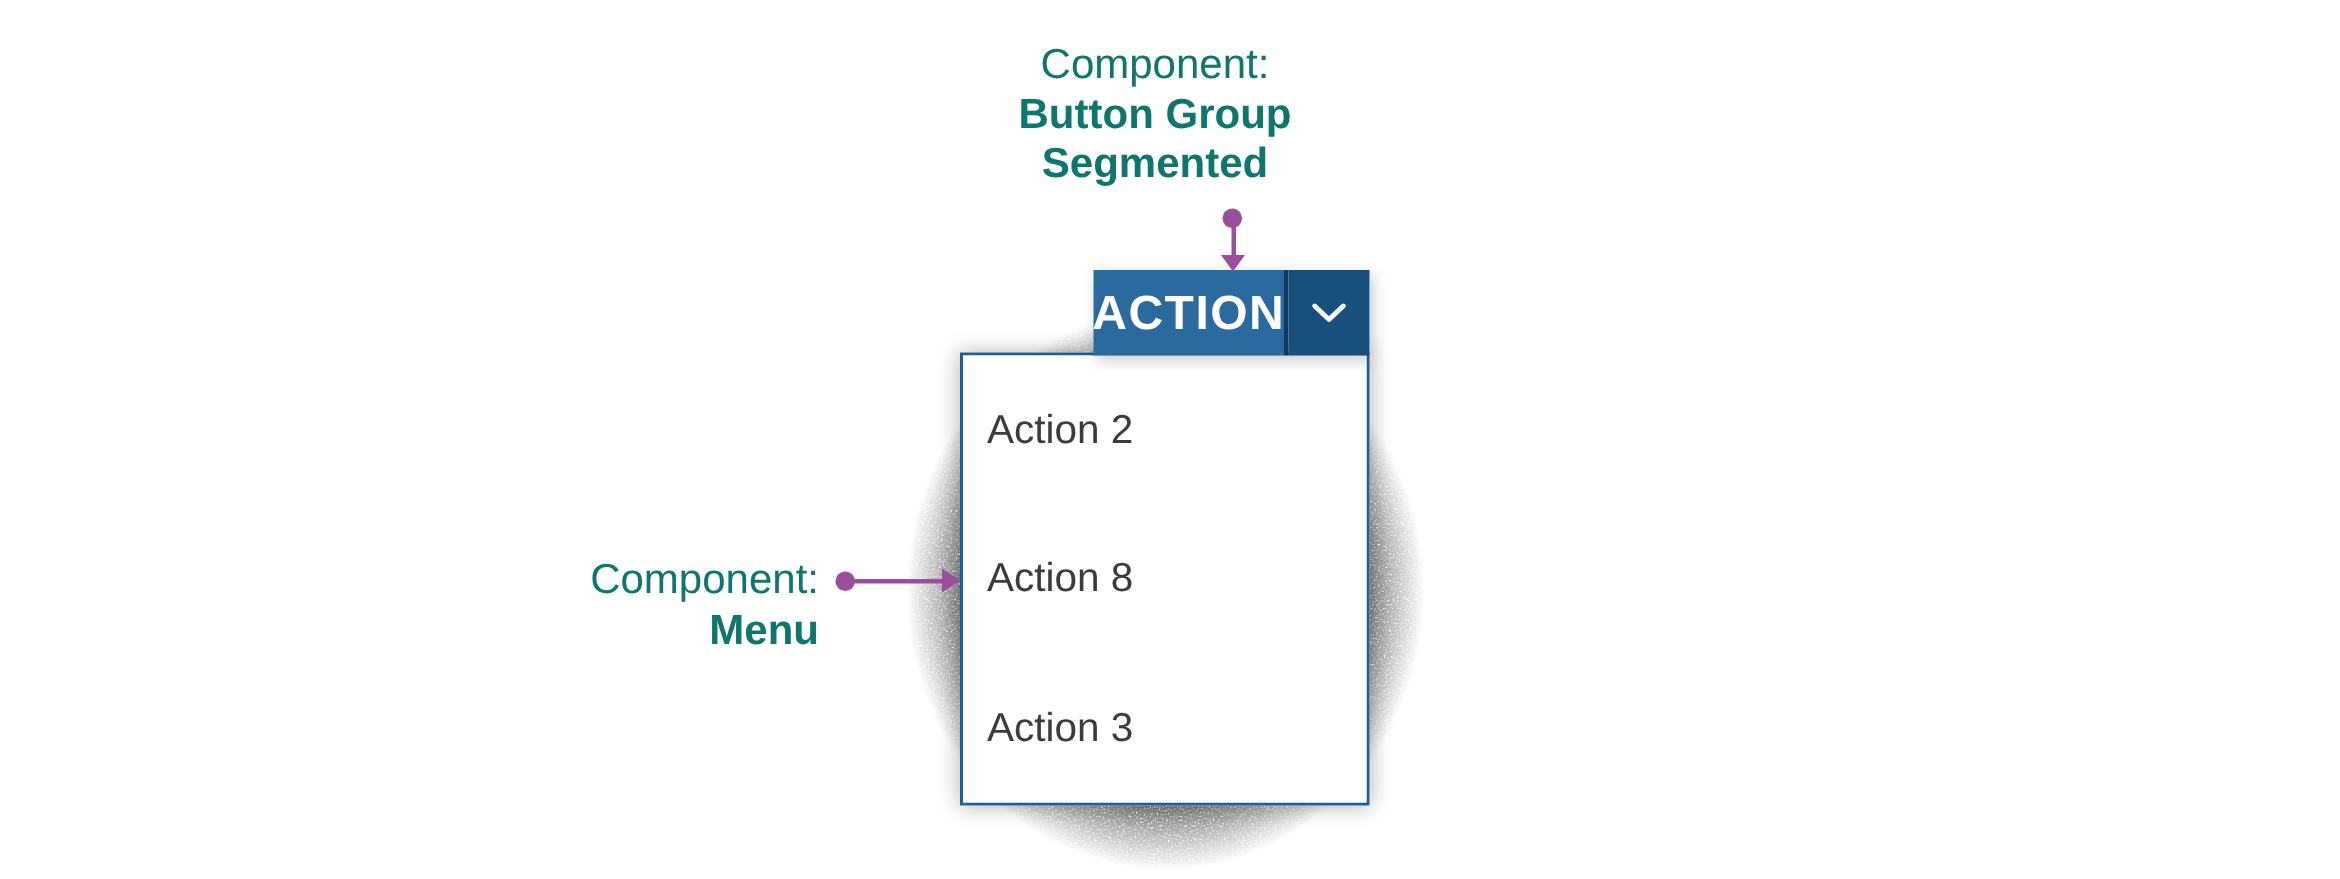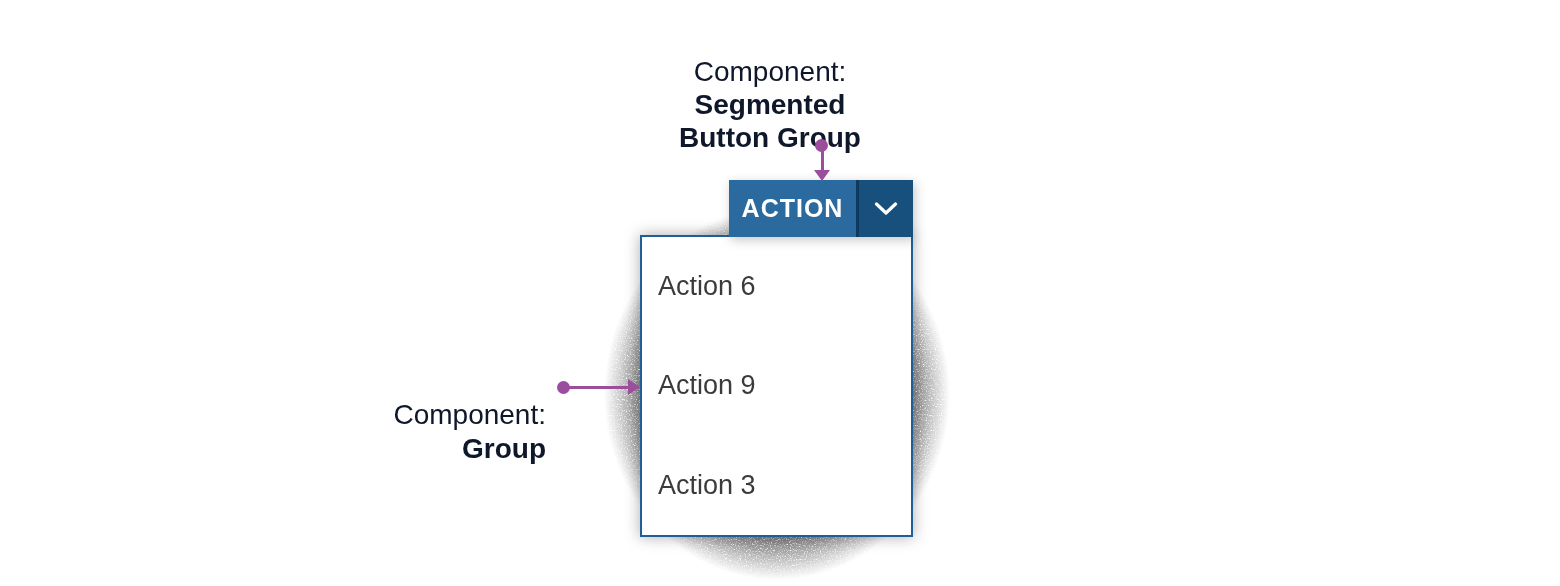--- a/index.html
+++ b/index.html
@@ -1,21 +1,21 @@
 <!DOCTYPE html>
 <html><head>
 <meta charset="utf-8">
 <style>
   html,body{margin:0;padding:0;background:#ffffff;}
   .canvas{
     position:relative;width:1560px;height:586px;background:#ffffff;overflow:hidden;
     font-family:"Liberation Sans","DejaVu Sans",sans-serif;
   }
   
-  .anno{color:#0f172a;position:absolute;margin-top:29px;}
+  .anno{color:#0f766e;position:absolute;}
   .anno-top{top:26px;left:645px;width:250px;text-align:center;font-size:28px;line-height:33px;}
   .anno-left{top:369px;left:326px;width:220px;text-align:right;font-size:28px;line-height:34px;}
   .anno .bold{font-weight:700;}
   
   .dot{position:absolute;width:13px;height:13px;border-radius:50%;background:#9a4e9b;z-index:5;}
   .dot-top{left:815px;top:139px;}
   .dot-left{left:557px;top:381px;}
   .stem-v{position:absolute;left:821px;top:149px;width:3px;height:23px;background:#9a4e9b;z-index:5;}
   .stem-h{position:absolute;left:568px;top:386px;width:62px;height:3px;background:#9a4e9b;z-index:5;}
   .arrowhead-down{position:absolute;left:814px;top:170px;width:0;height:0;
@@ -26,21 +26,21 @@
   .noise{
     position:absolute;left:604px;top:208px;width:346px;height:372px;z-index:1;
     -webkit-mask-image:radial-gradient(closest-side,#000 62%,transparent 100%);
     mask-image:radial-gradient(closest-side,#000 62%,transparent 100%);
   }
   
   .btn-group{position:absolute;left:729px;top:180px;width:184px;height:57px;display:flex;z-index:3;
     box-shadow:2px 3px 10px rgba(30,30,30,0.25);}
   .action-btn{width:127px;background:#2a6a9f;color:#ffffff;border:none;cursor:pointer;
     font-family:"Liberation Sans","DejaVu Sans",sans-serif;
-    font-size:25px;font-weight:700;letter-spacing:1px;display:flex;align-items:center;justify-content:center;}
+    font-size:32px;font-weight:700;letter-spacing:1px;display:flex;align-items:center;justify-content:center;}
   .seg-divider{width:3px;background:#10395f;}
   .toggle-btn{flex:1;background:#18507d;border:none;cursor:pointer;display:flex;align-items:center;justify-content:center;}
   
   .menu{position:absolute;left:640px;top:235px;width:273px;height:302px;background:#ffffff;
     border:2px solid #1f5f99;box-sizing:border-box;display:flex;flex-direction:column;z-index:2;
     box-shadow:0 0 14px rgba(20,20,20,0.35);}
   .menu-item{flex:1;display:flex;align-items:center;padding-left:16px;
     font-size:27px;color:#3b3b3b;cursor:pointer;background:#ffffff;}
 </style>
 </head>
@@ -53,46 +53,46 @@
       <filter id="grainF" x="0" y="0" width="100%" height="100%">
         <feTurbulence type="fractalNoise" baseFrequency="0.8" numOctaves="2" seed="4"></feTurbulence>
         <feColorMatrix type="matrix" values="0 0 0 0 0   0 0 0 0 0   0 0 0 0 0   1.5 1.5 1.5 0 -1.25"></feColorMatrix>
       </filter>
     </defs>
     <rect width="100%" height="100%" filter="url(#grainF)" opacity="0.85"></rect>
   </svg>
 
   <div class="anno anno-top">
     <div>Component:</div>
+    <div class="bold">Button Group</div>
     <div class="bold">Segmented</div>
-    <div class="bold">Button Group</div>
   </div>
 
   <div class="dot dot-top"></div>
   <div class="stem-v"></div>
   <div class="arrowhead-down"></div>
 
   <div class="btn-group">
     <button class="action-btn">ACTION</button>
     <div class="seg-divider"></div>
     <button class="toggle-btn">
       <svg width="24" height="14" viewBox="0 0 24 14">
         <polyline points="2.5,2 12,11 21.5,2" fill="none" stroke="#ffffff" stroke-width="3.2" stroke-linecap="round" stroke-linejoin="round"></polyline>
       </svg>
     </button>
   </div>
 
   <div class="menu">
-    <div class="menu-item">Action 6</div>
-    <div class="menu-item">Action 9</div>
+    <div class="menu-item">Action 2</div>
+    <div class="menu-item">Action 8</div>
     <div class="menu-item">Action 3</div>
   </div>
 
   <div class="anno anno-left">
     <div>Component:</div>
-    <div class="bold">Group</div>
+    <div class="bold">Menu</div>
   </div>
 
   <div class="dot dot-left"></div>
   <div class="stem-h"></div>
   <div class="arrowhead-right"></div>
 
 </div>
 
 </body></html>

